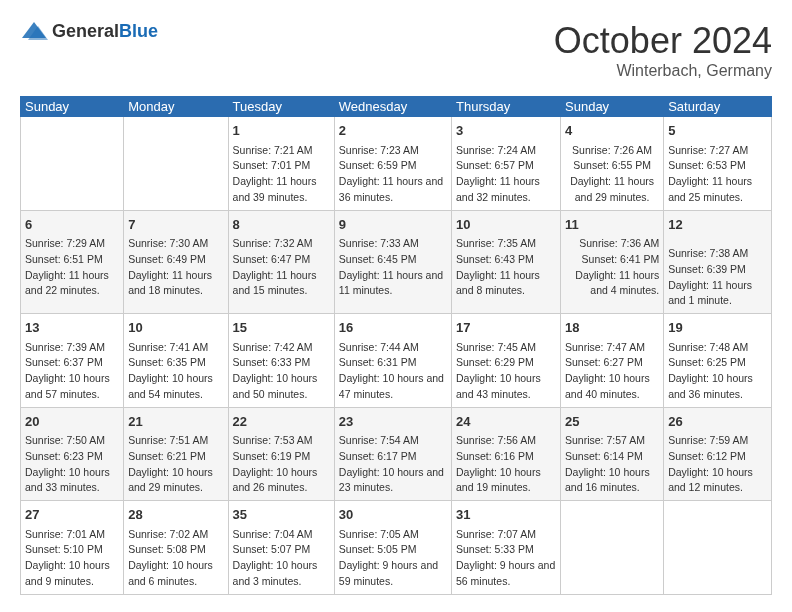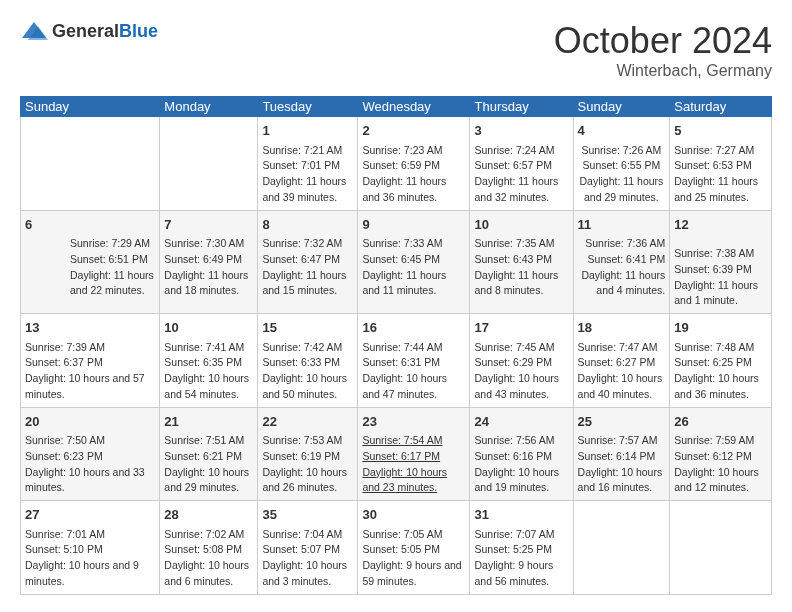--- a/index.html
+++ b/index.html
@@ -151,21 +151,21 @@
         <td>
           <span class="day-number">5</span>
           <div class="day-info" style="white-space: pre-line;">Sunrise: 7:27 AM
 Sunset: 6:53 PM
 Daylight: 11 hours and 25 minutes.</div>
         </td>
       </tr>
       <tr>
         <td>
           <span class="day-number">6</span>
-          <div class="day-info" style="white-space: pre-line; margin-left: 45px;">Sunrise: 7:29 AM
+          <div class="day-info" style="white-space: pre-line;">Sunrise: 7:29 AM
 Sunset: 6:51 PM
 Daylight: 11 hours and 22 minutes.</div>
         </td>
         <td>
           <span class="day-number">7</span>
           <div class="day-info" style="white-space: pre-line;">Sunrise: 7:30 AM
 Sunset: 6:49 PM
 Daylight: 11 hours and 18 minutes.</div>
         </td>
         <td>
@@ -257,21 +257,21 @@
 Daylight: 10 hours and 29 minutes.</div>
         </td>
         <td>
           <span class="day-number">22</span>
           <div class="day-info" style="white-space: pre-line;">Sunrise: 7:53 AM
 Sunset: 6:19 PM
 Daylight: 10 hours and 26 minutes.</div>
         </td>
         <td>
           <span class="day-number">23</span>
-          <div class="day-info" style="white-space: pre-line; text-decoration: underline;">Sunrise: 7:54 AM
+          <div class="day-info" style="white-space: pre-line;">Sunrise: 7:54 AM
 Sunset: 6:17 PM
 Daylight: 10 hours and 23 minutes.</div>
         </td>
         <td>
           <span class="day-number">24</span>
           <div class="day-info" style="white-space: pre-line;">Sunrise: 7:56 AM
 Sunset: 6:16 PM
 Daylight: 10 hours and 19 minutes.</div>
         </td>
         <td>
@@ -308,20 +308,20 @@
         </td>
         <td>
           <span class="day-number">30</span>
           <div class="day-info" style="white-space: pre-line;">Sunrise: 7:05 AM
 Sunset: 5:05 PM
 Daylight: 9 hours and 59 minutes.</div>
         </td>
         <td>
           <span class="day-number">31</span>
           <div class="day-info" style="white-space: pre-line;">Sunrise: 7:07 AM
-Sunset: 5:25 PM
+Sunset: 5:33 PM
 Daylight: 9 hours and 56 minutes.</div>
         </td>
         <td class="empty-cell"></td>
         <td class="empty-cell"></td>
       </tr>
     </tbody>
 </table>
 
 </body></html>

